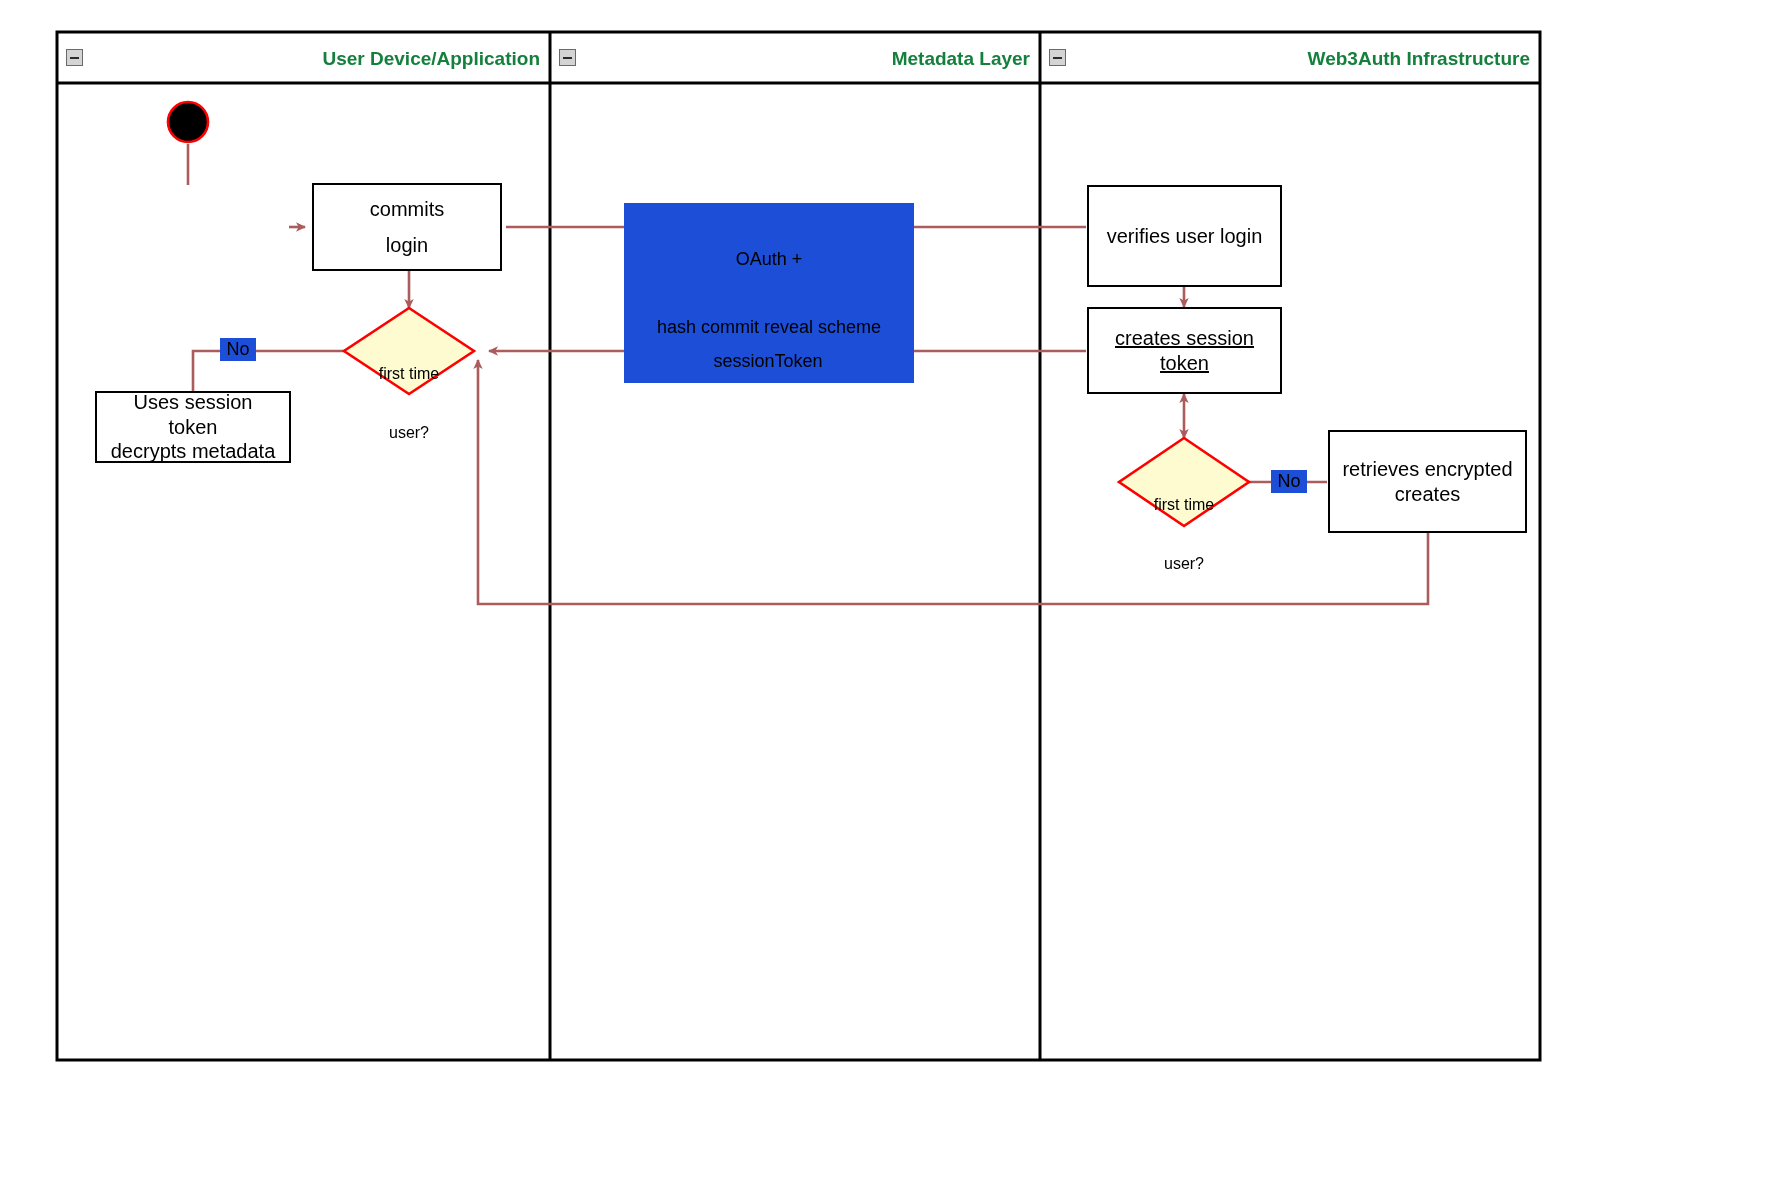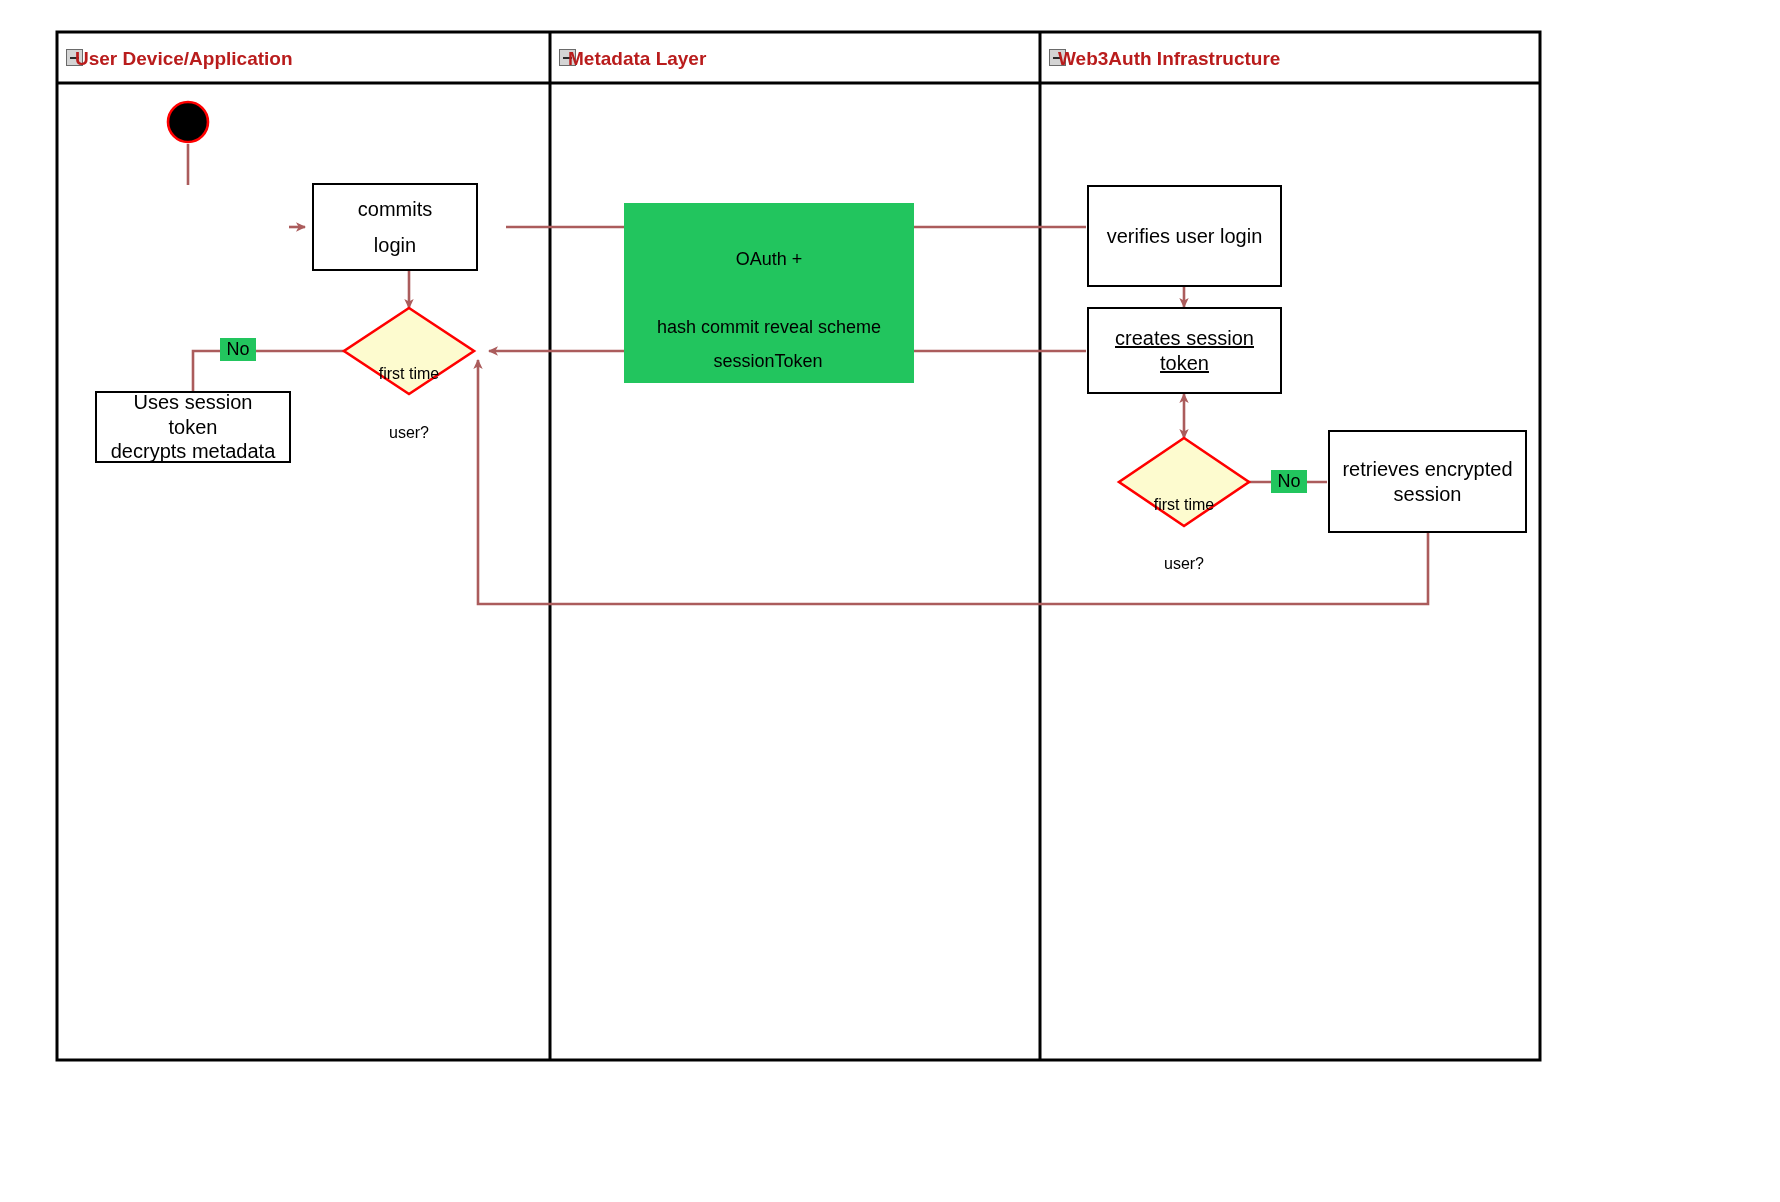--- a/index.html
+++ b/index.html
@@ -1,39 +1,39 @@
 <!DOCTYPE html>
 <html><head>
 <meta charset="utf-8">
 <title>Swimlane Activity Diagram</title>
 <style>
   html,body{margin:0;padding:0;background:#ffffff;}
   body{font-family:"Liberation Sans",sans-serif;}
   #canvas{position:relative;width:1780px;height:1202px;background:#ffffff;overflow:hidden;}
   #diagram{position:absolute;left:0;top:0;width:1780px;height:1202px;}
   .lane-title{
-    position:absolute;font-weight:bold;font-size:19px;color:#b91c1c;
-    text-align:left;white-space:nowrap;
+    position:absolute;font-weight:bold;font-size:19px;color:#15803d;
+    text-align:right;white-space:nowrap;
   }
   .collapse-icon{
     position:absolute;width:17px;height:17px;
     background:#d4d4d4;border:1px solid #6a6a6a;box-sizing:border-box;
   }
   .collapse-icon::before{
     content:"";position:absolute;left:3px;top:7px;width:9px;height:2px;background:#2b2b2b;
   }
   .node{
     position:absolute;box-sizing:border-box;display:flex;
     align-items:center;justify-content:center;text-align:center;
     font-size:20px;color:#000;line-height:1.22;
   }
   .act{border:2px solid #000;background:#ffffff;}
   .edge-label{
     position:absolute;font-size:18px;color:#000;text-align:center;
-    white-space:pre;background:#22c55e;line-height:1.25;
+    white-space:pre;background:#1d4ed8;line-height:1.25;
   }
   .diamond-label{
     position:absolute;font-size:16px;color:#000;text-align:center;
     line-height:1.22;pointer-events:none;white-space:pre;
   }
 </style>
 </head>
 <body>
 
 <div id="canvas">
@@ -84,21 +84,21 @@
   <div class="collapse-icon" style="left:66px; top:49px;"></div>
   <div class="lane-title" style="left:75px; top:48px; width:465px;">User Device/Application</div>
 
   <div class="collapse-icon" style="left:559px; top:49px;"></div>
   <div class="lane-title" style="left:568px; top:48px; width:462px;">Metadata Layer</div>
 
   <div class="collapse-icon" style="left:1049px; top:49px;"></div>
   <div class="lane-title" style="left:1058px; top:48px; width:472px;">Web3Auth Infrastructure</div>
 
 
-  <div class="node act" style="left:312px; top:183px; width:166px; height:88px; flex-direction:column;gap:12px;">
+  <div class="node act" style="left:312px; top:183px; width:190px; height:88px; flex-direction:column;gap:12px;">
     <span>commits</span>
     <span>login</span>
   </div>
 
   <div class="node act" style="left:95px; top:391px; width:196px; height:72px; flex-direction:column;justify-content:center;">
     <span>Uses session</span>
     <span>token</span>
     <span>decrypts metadata</span>
   </div>
 
@@ -106,21 +106,21 @@
     <span>verifies user login</span>
   </div>
 
   <div class="node act" style="left:1087px; top:307px; width:195px; height:87px; flex-direction:column;text-decoration:underline;">
     <span>creates session</span>
     <span>token</span>
   </div>
 
   <div class="node act" style="left:1328px; top:430px; width:199px; height:103px; flex-direction:column;">
     <span>retrieves encrypted</span>
-    <span>session</span>
+    <span>creates</span>
   </div>
 
   <div class="diamond-label" style="left:344px; top:325px; width:130px;">
     <div>first time</div>
     <div>user?</div>
   </div>
 
   <div class="diamond-label" style="left:1119px; top:456px; width:130px;">
     <div>first time</div>
     <div>user?</div>

